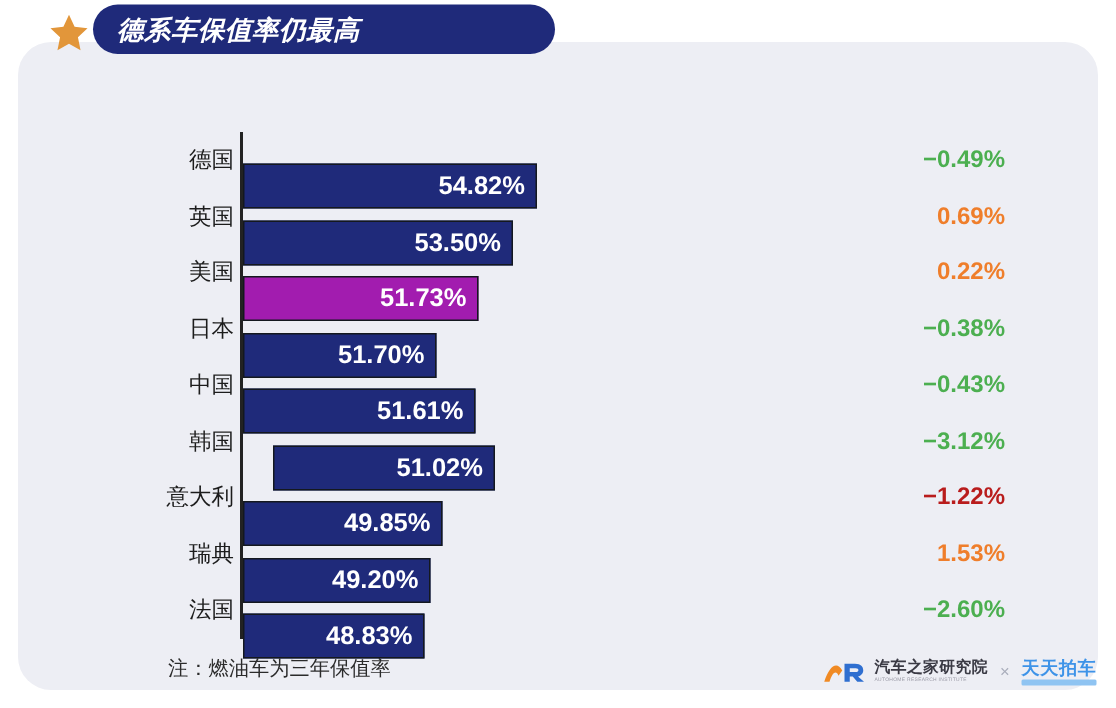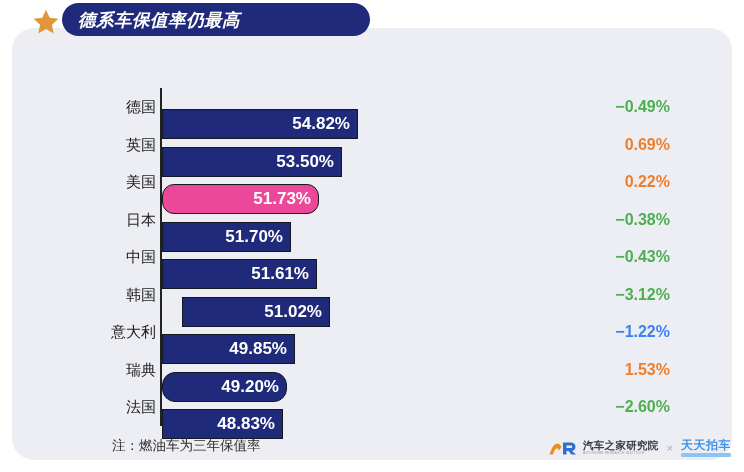--- a/index.html
+++ b/index.html
@@ -243,21 +243,21 @@
           <div class="bar-wrap" style="width: 180px;">
             <div class="bar" style="width: 100%; background: rgb(31, 42, 122);">
               <span class="bar-value">53.50%</span>
             </div>
           </div>
           <div class="delta" style="color: rgb(239, 126, 43);">0.69%</div>
         </div>
         <div class="row" style="top: 75px;">
           <div class="cat-label">美国</div>
           <div class="bar-wrap" style="width: 157px;">
-            <div class="bar" style="width: 100%; background: #ec4899; border-radius: 12px;">
+            <div class="bar" style="width: 100%; background: #a21caf;">
               <span class="bar-value">51.73%</span>
             </div>
           </div>
           <div class="delta" style="color: rgb(239, 126, 43);">0.22%</div>
         </div>
         <div class="row" style="top: 112.5px;">
           <div class="cat-label">日本</div>
           <div class="bar-wrap" style="width: 129px;">
             <div class="bar" style="width: 100%; background: rgb(31, 42, 122);">
               <span class="bar-value">51.70%</span>
@@ -283,26 +283,26 @@
           </div>
           <div class="delta" style="color: rgb(76, 175, 80);">−3.12%</div>
         </div>
         <div class="row" style="top: 225px;">
           <div class="cat-label">意大利</div>
           <div class="bar-wrap" style="width: 133px;">
             <div class="bar" style="width: 100%; background: rgb(31, 42, 122);">
               <span class="bar-value">49.85%</span>
             </div>
           </div>
-          <div class="delta" style="color: #3b82f6;">−1.22%</div>
+          <div class="delta" style="color: #b91c1c;">−1.22%</div>
         </div>
         <div class="row" style="top: 262.5px;">
           <div class="cat-label">瑞典</div>
           <div class="bar-wrap" style="width: 125px;">
-            <div class="bar" style="width: 100%; background: rgb(31, 42, 122); border-radius: 13px;">
+            <div class="bar" style="width: 100%; background: rgb(31, 42, 122);">
               <span class="bar-value">49.20%</span>
             </div>
           </div>
           <div class="delta" style="color: rgb(239, 126, 43);">1.53%</div>
         </div>
         <div class="row" style="top: 300px;">
           <div class="cat-label">法国</div>
           <div class="bar-wrap" style="width: 121px;">
             <div class="bar" style="width: 100%; background: rgb(31, 42, 122);">
               <span class="bar-value">48.83%</span>

